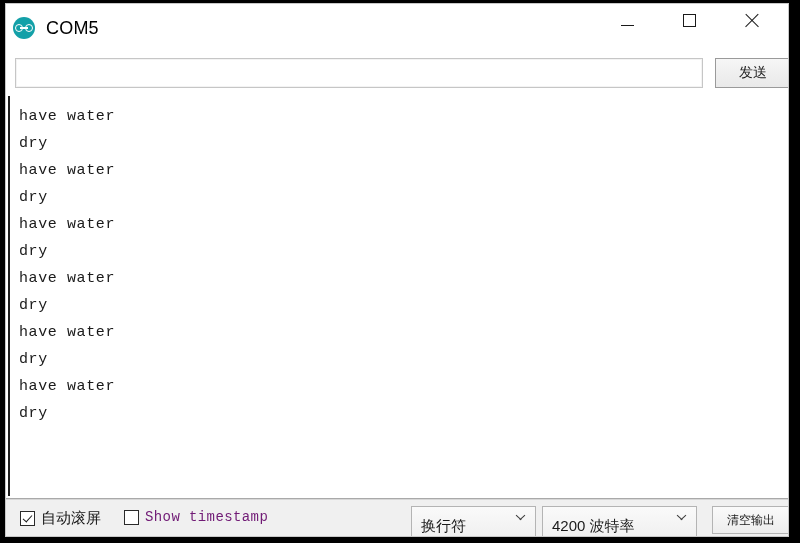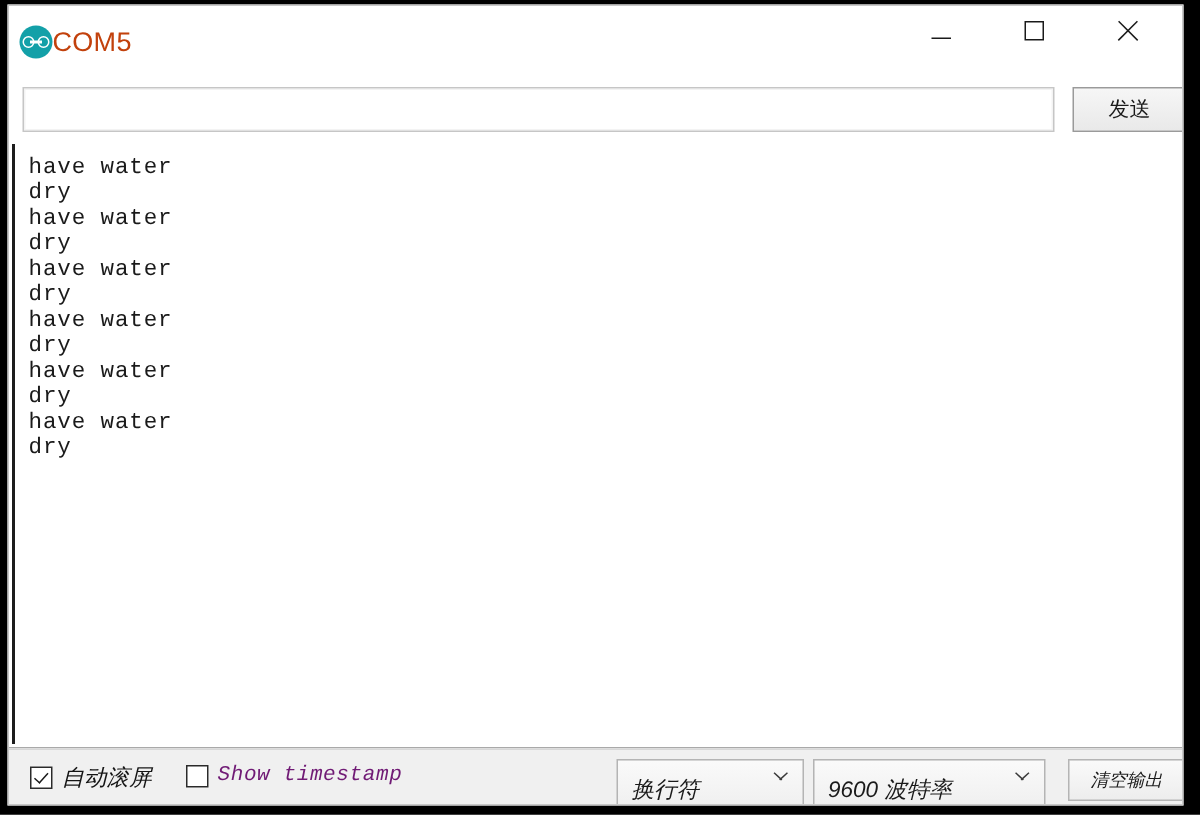--- a/index.html
+++ b/index.html
@@ -59,22 +59,23 @@
   #app-icon .lobe.r { right: 2px; }
   #app-icon .bar {
     position: absolute;
     left: 7px;
     top: 10px;
     width: 8px;
     height: 1.6px;
     background: #ffffff;
   }
   #window-title {
+    margin-left: 11px;
     font-size: 18px;
-    color: #c2410c;
+    color: #000000;
     letter-spacing: 0.2px;
     white-space: nowrap;
   }
 
   .wbtn {
     position: absolute;
     top: 0;
     width: 46px;
     height: 32px;
     display: flex;
@@ -170,21 +171,21 @@
     background: #ffffff;
     border-left: 2px solid #1d1d1d;
     box-sizing: border-box;
     overflow: hidden;
   }
   #output-text {
     margin: 0;
     padding: 7px 0 0 9px;
     font-family: "Liberation Mono", monospace;
     font-size: 15px;
-    line-height: 17px;
+    line-height: 27px;
     color: #1a1a1a;
     white-space: pre;
     letter-spacing: 0.6px;
   }
 
   
   #divider {
     position: absolute;
     left: 0;
     top: 494px;
@@ -196,21 +197,20 @@
   
   #statusbar {
     position: absolute;
     left: 0;
     top: 495px;
     width: 100%;
     height: 40px;
     background: #f0f0f0;
     border-top: 1px solid #d7d7d7;
     box-sizing: border-box;
-    font-style: italic;
   }
 
   .chk {
     position: absolute;
     display: flex;
     align-items: center;
     top: 9px;
   }
   .chk .box {
     width: 15px;
@@ -375,21 +375,21 @@
       <span class="box"></span>
       <span class="lbl">Show timestamp</span>
     </div>
 
     <div class="combo" id="combo-newline">
       <span class="val">换行符</span>
       <span class="caret"></span>
     </div>
 
     <div class="combo" id="combo-baud">
-      <span class="val">9600 波特率</span>
+      <span class="val">4200 波特率</span>
       <span class="caret"></span>
     </div>
 
     <div id="clear-button">清空输出</div>
   </div>
 
 
 </div>
 
 </body></html>

